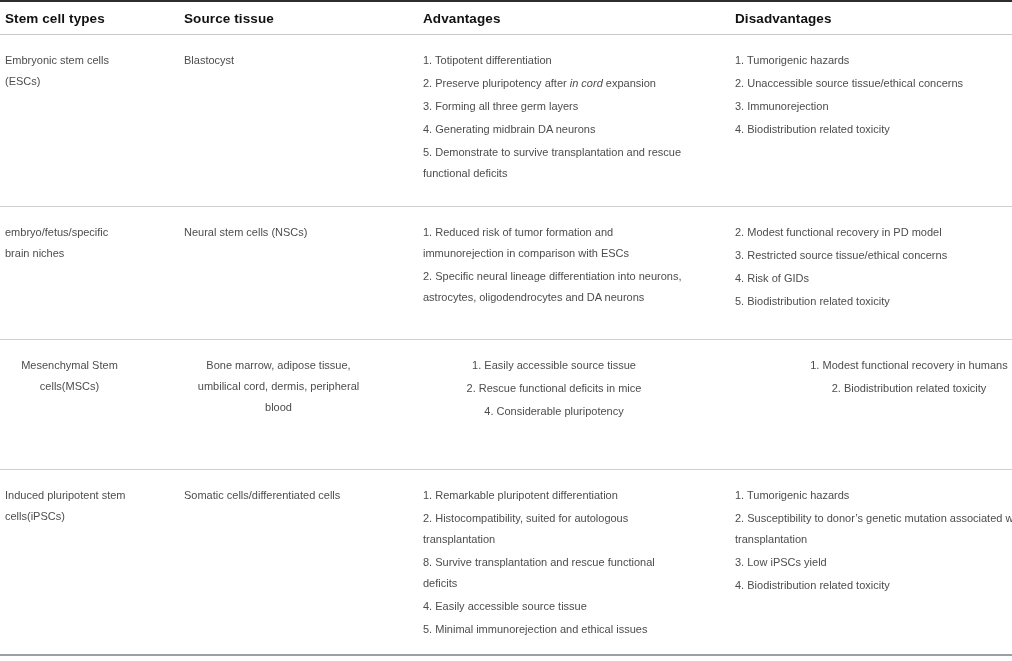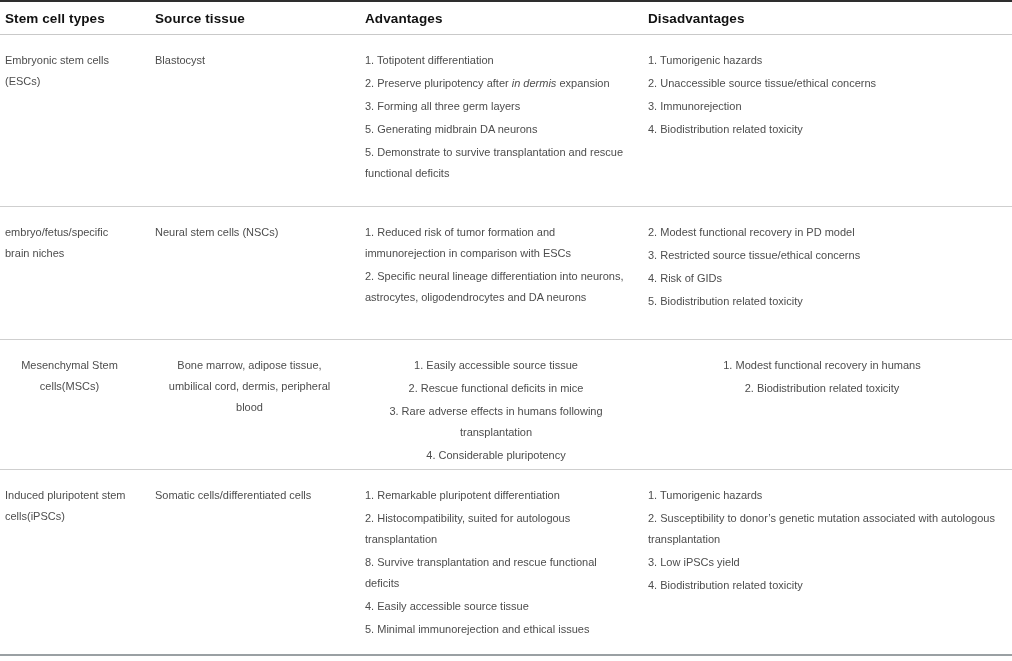--- a/index.html
+++ b/index.html
@@ -17,20 +17,21 @@
   }
   .table {
     width: 1012px;
     border-top: 2px solid #2e2e2e;
     box-sizing: border-box;
   }
   .grid-row {
     display: grid;
     grid-template-columns: 150px 210px 283px 369px;
     box-sizing: border-box;
+    gap: 29px;
   }
   .header-row {
     border-bottom: 1px solid #c9c9c9;
     height: 33px;
     align-items: start;
   }
   .header-cell {
     font-size: 13.5px;
     font-weight: bold;
     color: #111111;
@@ -81,23 +82,23 @@
 
     <div class="grid-row body-row r1">
       <div class="cell">
         <div class="item">Embryonic stem cells (ESCs)</div>
       </div>
       <div class="cell">
         <div class="item">Blastocyst</div>
       </div>
       <div class="cell">
         <div class="item">1. Totipotent differentiation</div>
-        <div class="item"><span>2. Preserve pluripotency after </span><i>in dermis</i><span> expansion</span></div>
+        <div class="item"><span>2. Preserve pluripotency after </span><i>in cord</i><span> expansion</span></div>
         <div class="item">3. Forming all three germ layers</div>
-        <div class="item">5. Generating midbrain DA neurons</div>
+        <div class="item">4. Generating midbrain DA neurons</div>
         <div class="item">5. Demonstrate to survive transplantation and rescue functional deficits</div>
       </div>
       <div class="cell">
         <div class="item">1. Tumorigenic hazards</div>
         <div class="item">2. Unaccessible source tissue/ethical concerns</div>
         <div class="item">3. Immunorejection</div>
         <div class="item">4. Biodistribution related toxicity</div>
       </div>
     </div>
 
@@ -123,21 +124,20 @@
     <div class="grid-row body-row r3">
       <div class="cell">
         <div class="item">Mesenchymal Stem cells(MSCs)</div>
       </div>
       <div class="cell">
         <div class="item">Bone marrow, adipose tissue, umbilical cord, dermis, peripheral blood</div>
       </div>
       <div class="cell">
         <div class="item">1. Easily accessible source tissue</div>
         <div class="item">2. Rescue functional deficits in mice</div>
-        <div class="item">3. Rare adverse effects in humans following transplantation</div>
         <div class="item">4. Considerable pluripotency</div>
       </div>
       <div class="cell">
         <div class="item">1. Modest functional recovery in humans</div>
         <div class="item">2. Biodistribution related toxicity</div>
       </div>
     </div>
 
     <div class="grid-row body-row r4">
       <div class="cell">

